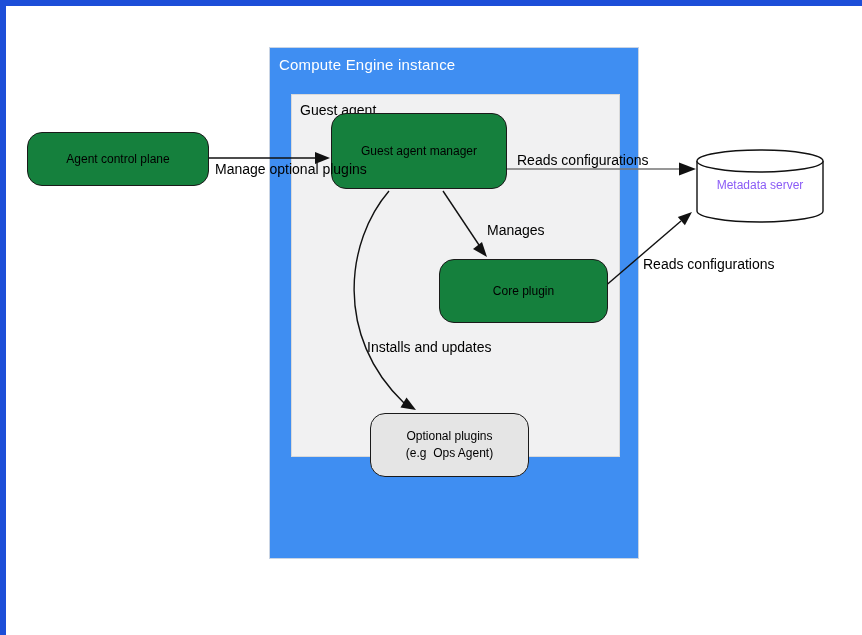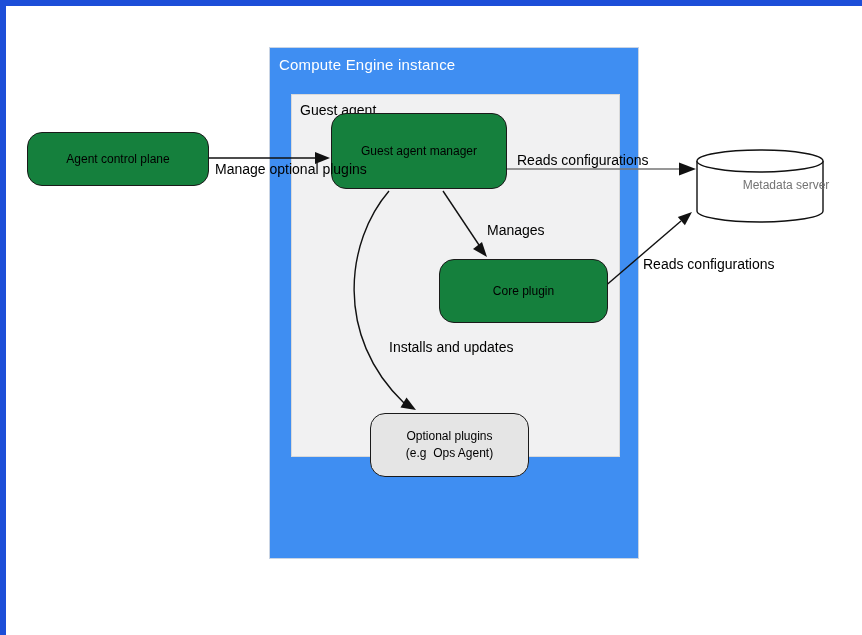--- a/index.html
+++ b/index.html
@@ -77,34 +77,33 @@
     position: absolute;
     left: 690px; top: 143px;
     width: 128px; height: 74px;
   }
   .cylinder .cyl-label {
     position: absolute;
     left: 0; top: 29px;
     width: 100%;
     text-align: center;
     font-size: 12px;
-    color: #737373;
-    margin-left: 26px;
+    color: #8b5cf6;
   }
   
   .edge-label {
     position: absolute;
     font-size: 14px;
     color: #000000;
     white-space: nowrap;
   }
   .lbl-manage   { left: 209px; top: 155px; }
   .lbl-reads-top{ left: 511px; top: 146px; }
   .lbl-manages  { left: 466px; top: 216px; margin-left: 15px; }
-  .lbl-installs { left: 383px; top: 333px; text-align: center; }
+  .lbl-installs { left: 361px; top: 333px; text-align: center; }
   .lbl-reads-bot{ left: 637px; top: 250px; }
 </style>
 </head>
 <body>
 
 <div class="canvas">
 
   <div class="container-blue">
     <div class="title">Compute Engine instance</div>
   </div>

